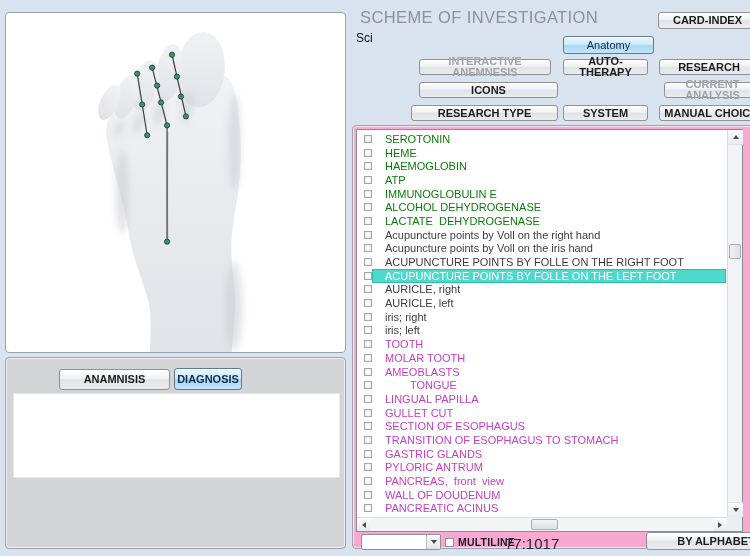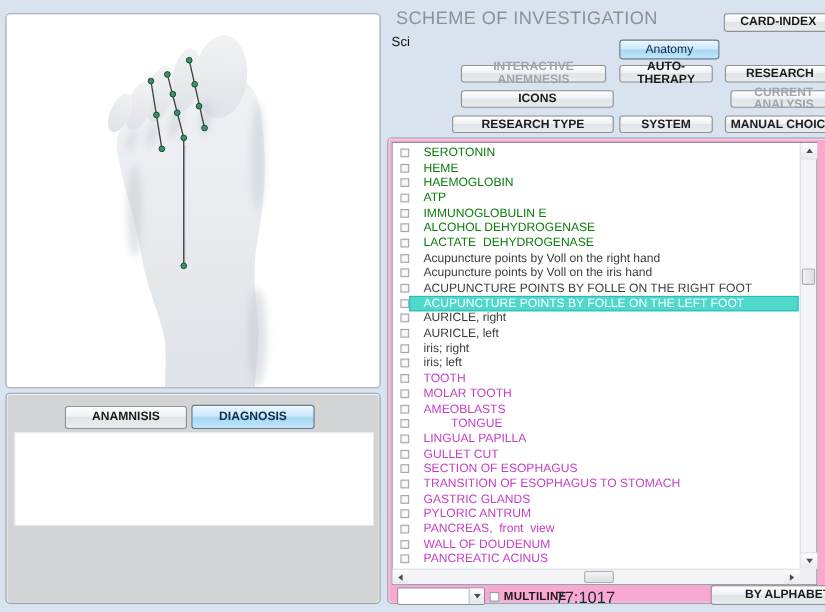--- a/index.html
+++ b/index.html
@@ -30,21 +30,21 @@
   .p-anatomy  { left:517px; top:36px;  width:91px;  height:18px; font-weight:400; }
   .p-ianem    { left:373px; top:59px;  width:132px; height:16px; }
   .p-auto     { left:517px; top:59px;  width:85px;  height:16px; }
   .p-research { left:613px; top:59px;  width:100px; height:16px; }
   .p-icons    { left:373px; top:82px;  width:139px; height:16px; }
   .p-current  { left:618px; top:82px;  width:97px;  height:16px; }
   .p-rtype    { left:365px; top:105px; width:147px; height:16px; }
   .p-system   { left:517px; top:105px; width:85px;  height:16px; }
   .p-manual   { left:613px; top:105px; width:104px; height:16px; }
   .p-anam     { left:7px;   top:11px;  width:111px; height:21px; }   
-  .p-diag     { left:122px; top:10px;  width:112px;  height:22px; }
+  .p-diag     { left:122px; top:10px;  width:68px;  height:22px; }
   .p-alpha    { left:247px; top:406px; width:140px; height:18px; }   
 
   
   .title { position:absolute; left:360px; top:8px; font-size:16.5px; letter-spacing:.4px;
            color:#8b9197; }
   .subtitle { position:absolute; left:356px; top:31px; font-size:12px; color:#0e0e0e; }
 
   
   .listbox { position:absolute; left:3px; top:3px; width:387px; height:403px;
              background:#fff; border:1px solid #898e93; }

